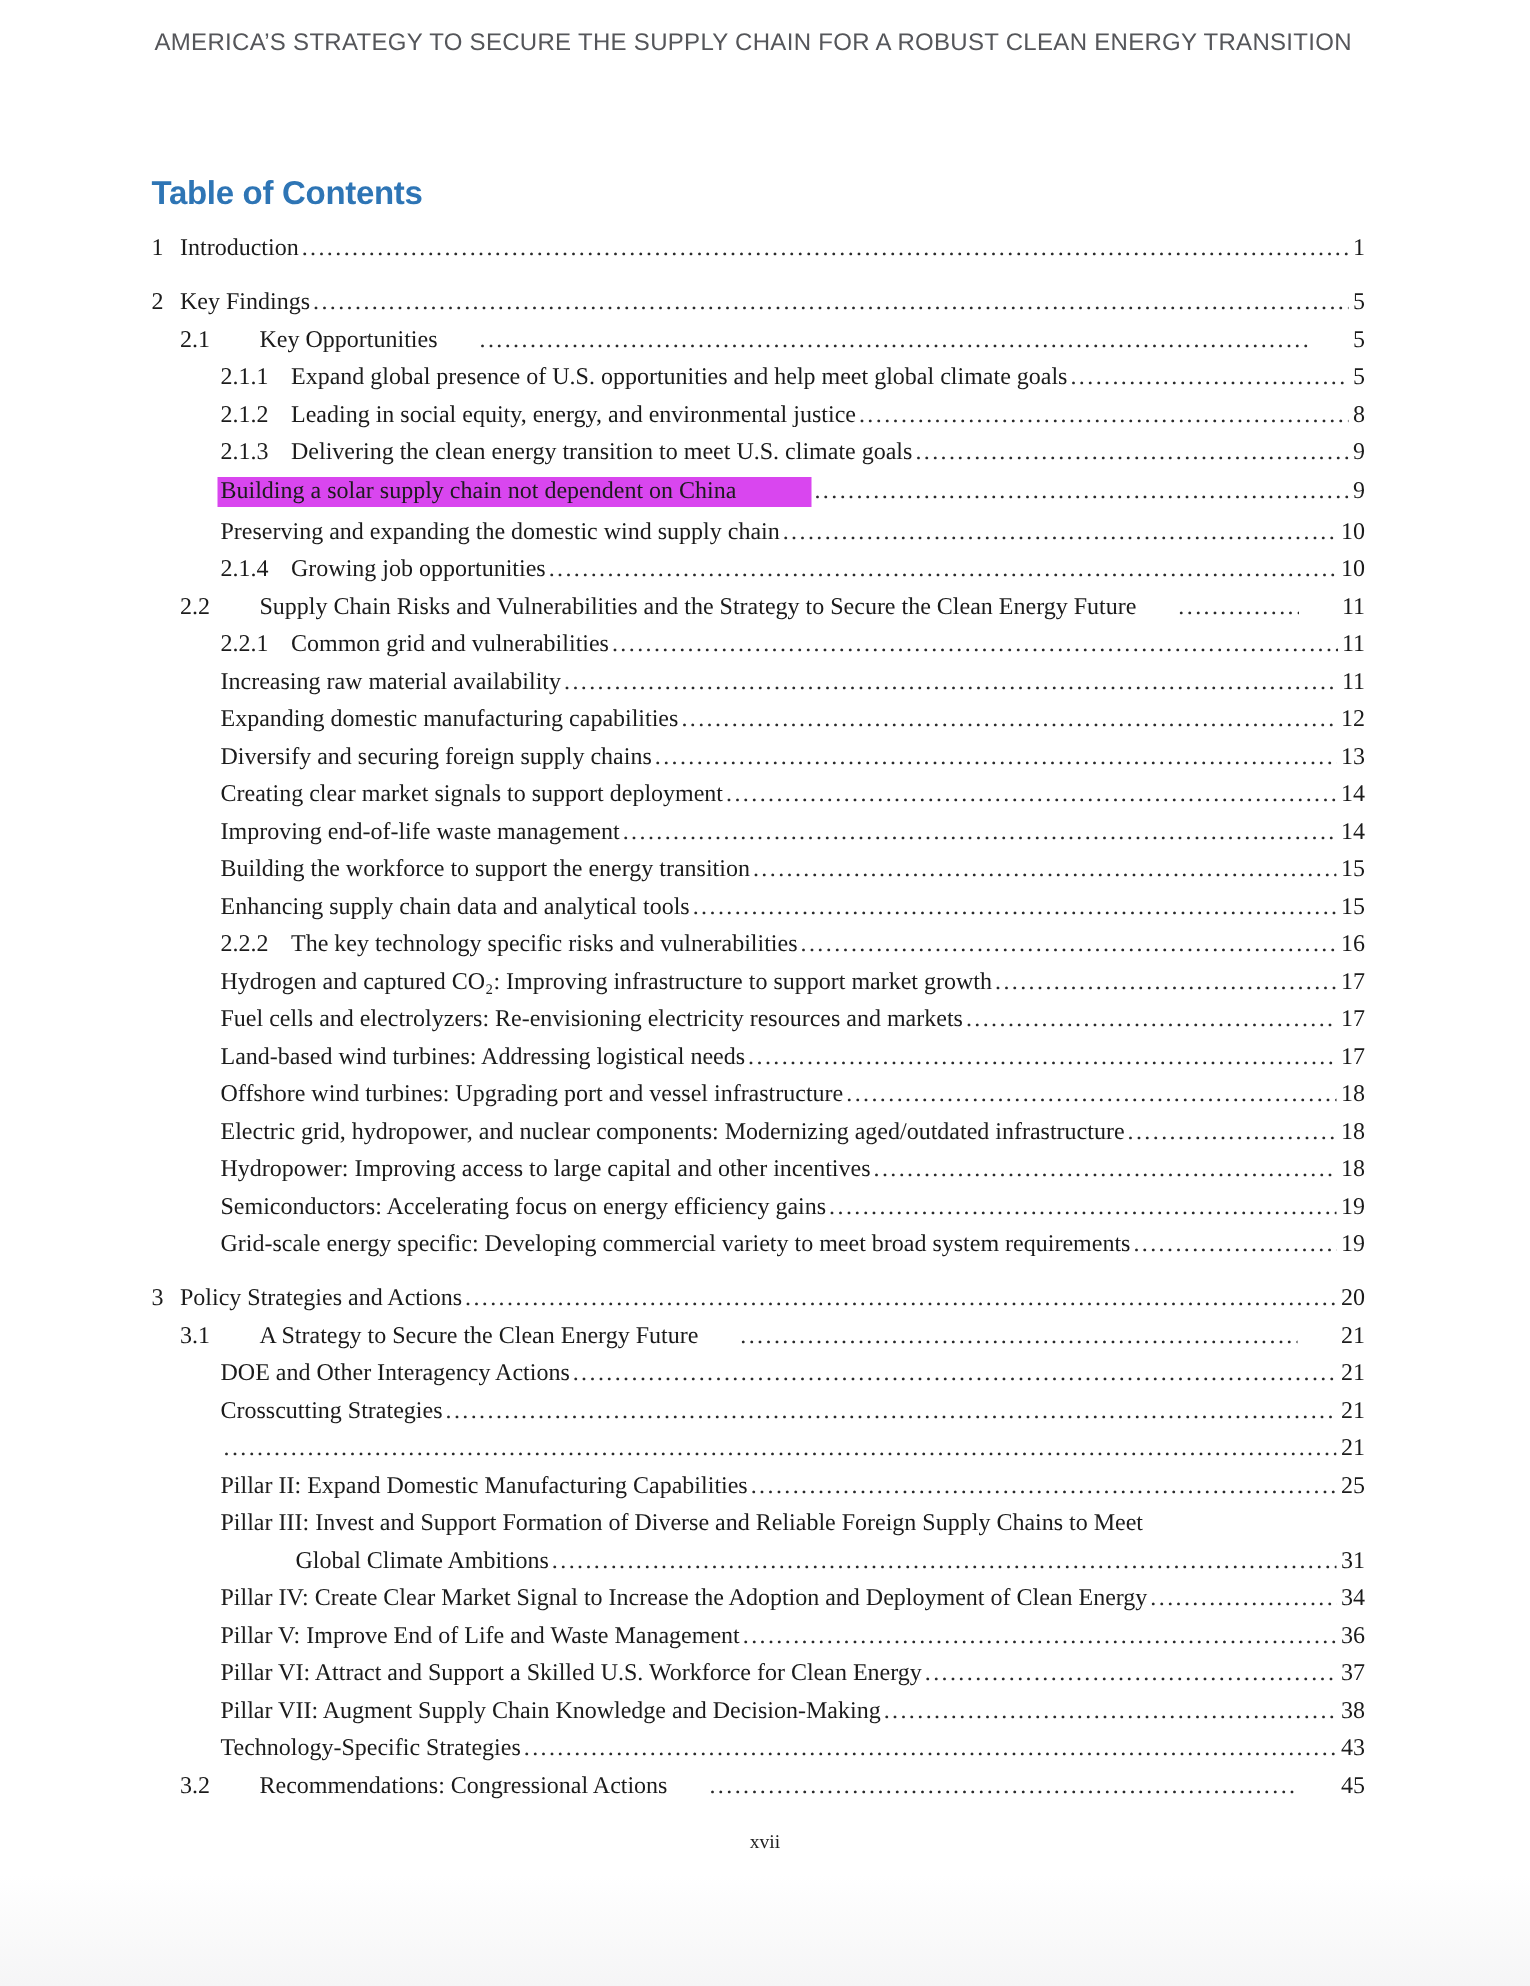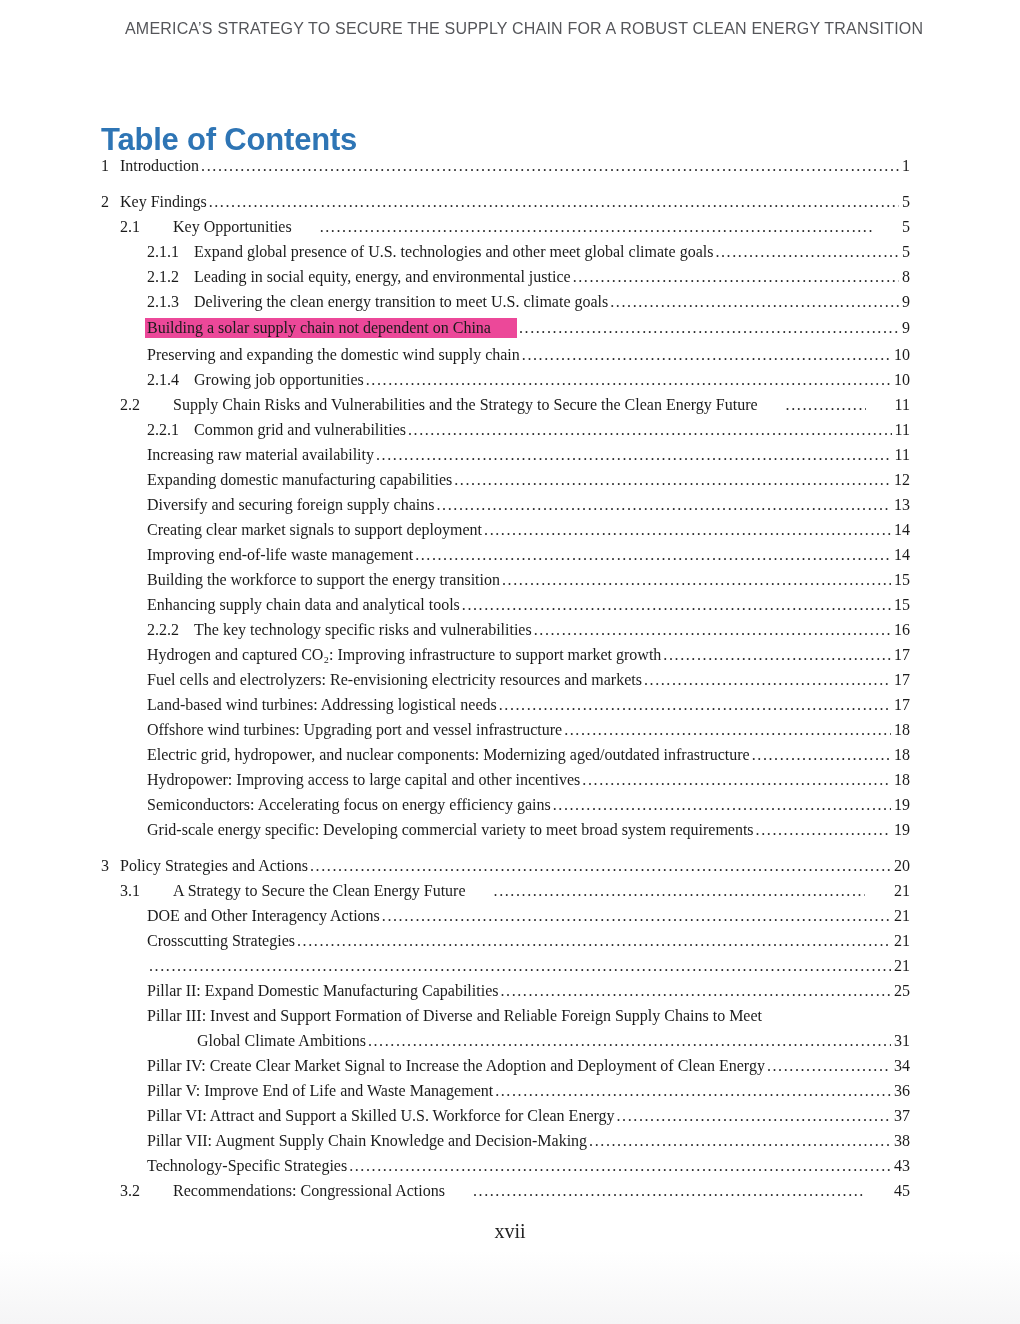--- a/index.html
+++ b/index.html
@@ -8,26 +8,25 @@
     background: linear-gradient(180deg, #ffffff 0px, #ffffff 1250px, #f5f5f6 1324px);
     font-family: "Liberation Serif", "DejaVu Serif", serif;
     color:#1b1b1b;
     -webkit-font-smoothing: antialiased;
   }
   .running-header {
     position:absolute; top:20px; left:103px; right:60px;
     font-family:"Liberation Sans", sans-serif;
     font-size:16px; letter-spacing:0.2px; color:#55565A;
     white-space:nowrap;
-    margin-left:22px;
   }
   .page-title {
     position:absolute; top:101px; left:101px;
     font-family:"Liberation Sans", sans-serif;
-    font-size:31px; font-weight:700; color:#2E75B5;
+    font-size:22px; font-weight:700; color:#2E75B5;
     letter-spacing:-0.2px;
   }
   .toc {
     position:absolute; top:157px; left:101px; width:809px;
   }
   .toc-row {
     display:flex; align-items:baseline;
     font-size:16px; line-height:17px;
     margin-top:8px;
   }
@@ -40,24 +39,24 @@
   .lvl3 { padding-left:46px; } .lvl3 .toc-num { width:47px; }
   .sub  { padding-left:46px; }
   .cont { padding-left:96px;text-align:right; }
   .toc-label { flex:none; white-space:nowrap; }
   .toc-dots { flex:1 1 0; min-width:0; overflow:hidden; white-space:nowrap; margin:0 2px; }
   .toc-dots::after {
     content:"........................................................................................................................................................................................................................................";
     letter-spacing:1.6px; color:#2a2a2a;
   }
   .toc-page { flex:none; padding-left:1px; }
-  .hl { background:#ec4899; padding:1px 26px 2px 2px; margin-left:-2px; }
+  .hl { background:#d946ef; padding:1px 50px 2px 2px; margin-left:-2px; }
   .page-footer {
     position:absolute; top:1220px; left:0; width:1020px;
-    text-align:center; font-size:20px; color:#222;
+    text-align:center; font-size:13px; color:#222;
   }
 </style>
 </head>
 <body>
 
 <div class="running-header">AMERICA’S STRATEGY TO SECURE THE SUPPLY CHAIN FOR A ROBUST CLEAN ENERGY TRANSITION</div>
 
 <h1 class="page-title">Table of Contents</h1>
 
 <div class="toc">
@@ -74,21 +73,21 @@
     <span class="toc-page">5</span>
   </div>
     <div class="toc-row lvl2">
     <span class="toc-num">2.1</span>
     <span class="toc-label">Key Opportunities</span>
     <span class="toc-dots"></span>
     <span class="toc-page">5</span>
   </div>
     <div class="toc-row lvl3">
     <span class="toc-num">2.1.1</span>
-    <span class="toc-label">Expand global presence of U.S. technologies and other meet global climate goals</span>
+    <span class="toc-label">Expand global presence of U.S. opportunities and help meet global climate goals</span>
     <span class="toc-dots"></span>
     <span class="toc-page">5</span>
   </div>
     <div class="toc-row lvl3">
     <span class="toc-num">2.1.2</span>
     <span class="toc-label">Leading in social equity, energy, and environmental justice</span>
     <span class="toc-dots"></span>
     <span class="toc-page">8</span>
   </div>
     <div class="toc-row lvl3">

